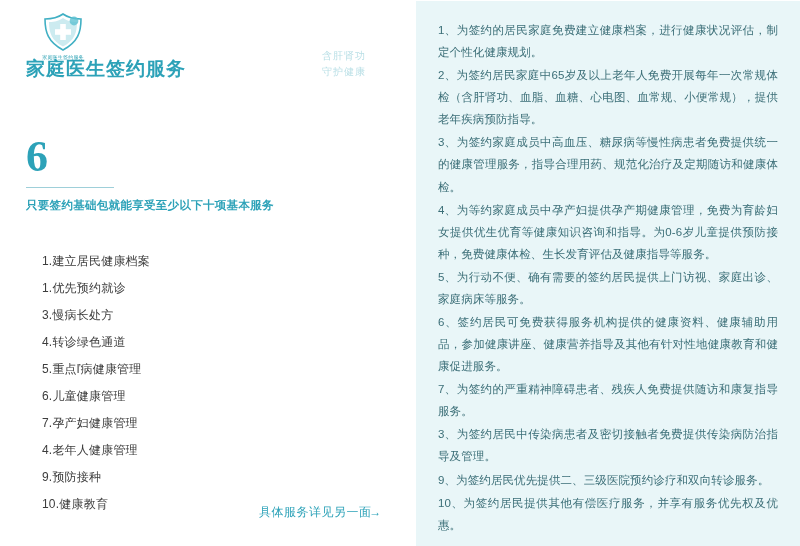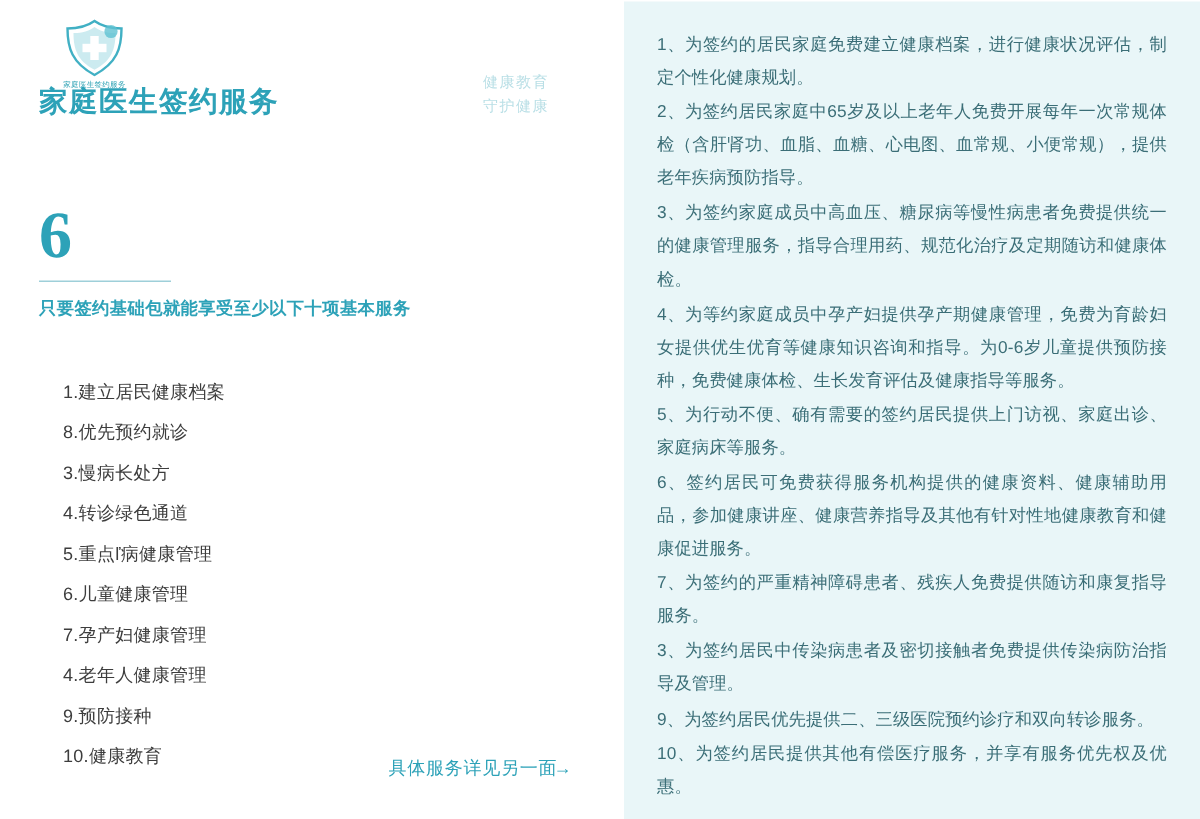--- a/index.html
+++ b/index.html
@@ -160,31 +160,31 @@
         </svg>
       </div>
       <div class="logo-text">家庭医生签约服务</div>
     </div>
 
     <div class="title">
       <div>家庭医生签约服务</div>
     </div>
 
     <div class="slogan">
-      <div>健康教育</div>
+      <div>含肝肾功</div>
       <div>守护健康</div>
     </div>
 
     <div class="bignum">6</div>
     <div class="rule"></div>
     <div class="subtitle">只要签约基础包就能享受至少以下十项基本服务</div>
 
     <div class="list">
       <div class="list-item">1.建立居民健康档案</div>
-      <div class="list-item">8.优先预约就诊</div>
+      <div class="list-item">1.优先预约就诊</div>
       <div class="list-item">3.慢病长处方</div>
       <div class="list-item">4.转诊绿色通道</div>
       <div class="list-item">5.重点ľ病健康管理</div>
       <div class="list-item">6.儿童健康管理</div>
       <div class="list-item">7.孕产妇健康管理</div>
       <div class="list-item">4.老年人健康管理</div>
       <div class="list-item">9.预防接种</div>
       <div class="list-item">10.健康教育</div>
     </div>
 

